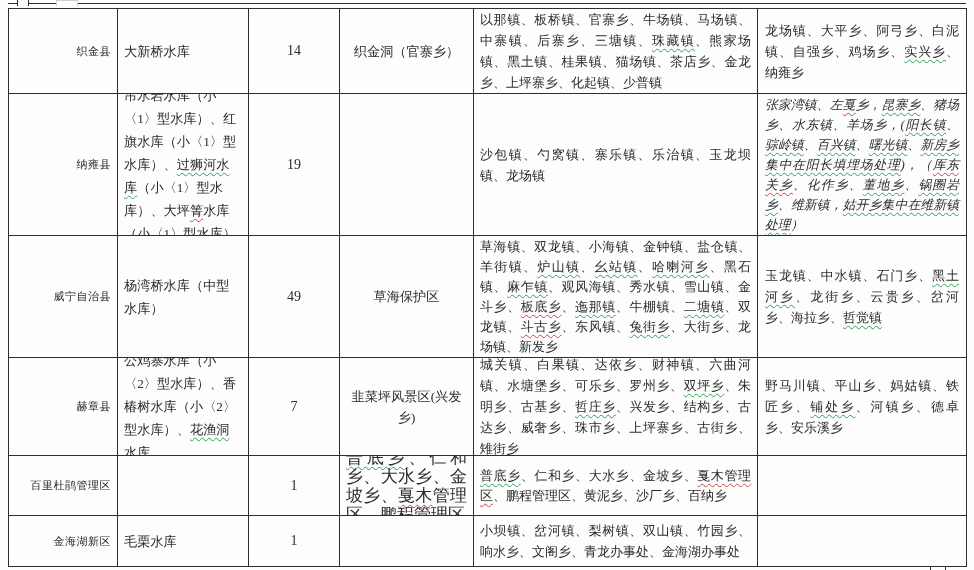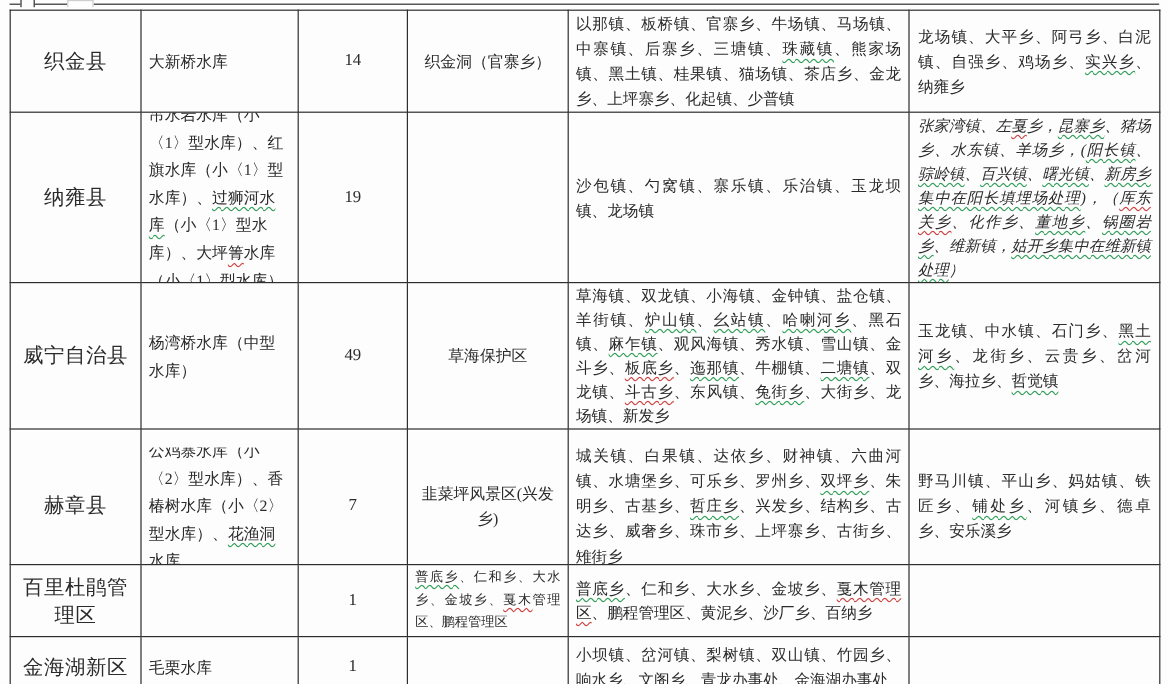--- a/index.html
+++ b/index.html
@@ -24,35 +24,35 @@
   table#tbl{
     position:absolute;left:8px;top:8px;width:958px;
     border-collapse:collapse;table-layout:fixed;background:var(--bg);
   }
   #tbl td{border:1px solid var(--border);padding:0;vertical-align:middle;overflow:hidden;}
   .cb{box-sizing:border-box;display:flex;align-items:center;overflow:hidden;padding:0 6px;width:100%;}
   .cb p{margin:0;width:100%;}
 
   
   tr.r0 .cb{height:84px;} tr.r1 .cb{height:141px;} tr.r2 .cb{height:121px;}
-  tr.r3 .cb{height:97px;margin-top:15px;}  tr.r4 .cb{height:59px;}  tr.r5 .cb{height:50px;}
-
-  
-  td.c-county .cb p{text-align:center;font-size:17px;letter-spacing:.5px;}
+  tr.r3 .cb{height:97px;}  tr.r4 .cb{height:59px;}  tr.r5 .cb{height:50px;}
+
+  
+  td.c-county .cb p{text-align:right;font-size:11px;letter-spacing:.5px;}
   td.c-reservoirs .cb{padding:0 6px;}
   td.c-reservoirs .cb p{text-align:left;font-size:13.2px;line-height:23px;}
   td.c-count .cb p{text-align:center;font-size:14px;font-family:"Liberation Serif","DejaVu Serif",serif;}
   td.c-area .cb p{text-align:center;font-size:13.2px;line-height:21px;}
   td.c-ta .cb p, td.c-tb .cb p{text-align:justify;font-size:13px;line-height:21px;}
   td.c-ta .cb{padding:0 6px;} td.c-tb .cb{padding:0 7px;justify-content:flex-end;}
 
   
   tr.r2 td.c-ta .cb p{line-height:20px;}
   tr.r1 td.c-tb .cb p{font-size:12.8px;line-height:20px;font-style:italic;}
-  tr.r4 td.c-area .cb p{text-align:justify;font-size:11px;line-height:19px;font-family:Liberation Serif, serif;}
+  tr.r4 td.c-area .cb p{text-align:justify;font-size:17px;line-height:19px;font-family:Liberation Serif, serif;}
   tr.r4 td.c-ta .cb p{line-height:20px;}
 
   .m-g{text-decoration:underline wavy var(--mark-g) 1px;text-underline-offset:3px;}
   .m-r{text-decoration:underline wavy var(--mark-r) 1px;text-underline-offset:3px;}
 </style>
 </head>
 <body>
 
 <div id="page">
 

